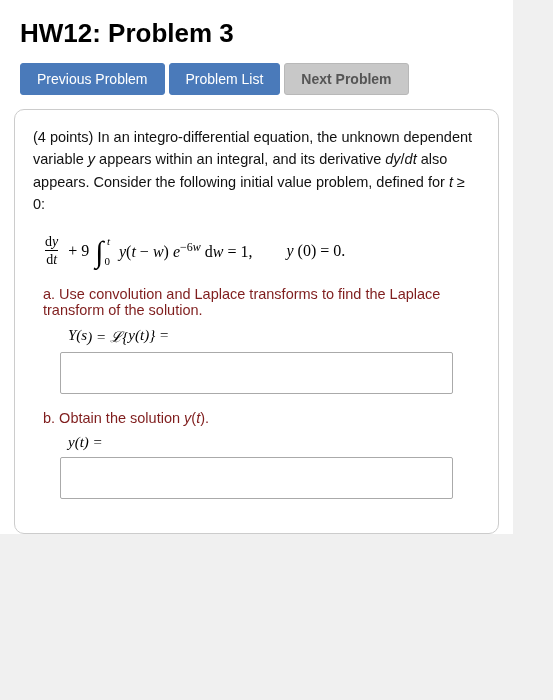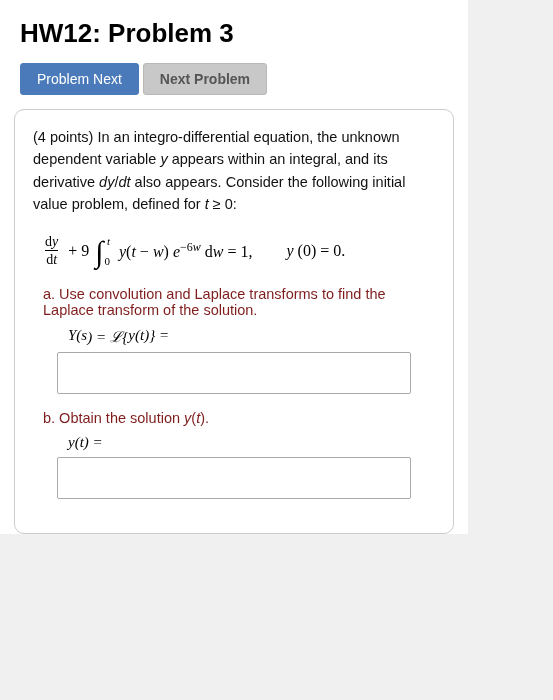--- a/index.html
+++ b/index.html
@@ -3,21 +3,21 @@
   <meta charset="utf-8">
   <style>
     * { box-sizing: border-box; margin: 0; padding: 0; }
     body {
       font-family: Arial, Helvetica, sans-serif;
       background: #f0f0f0;
       width: 553px;
       min-height: 700px;
     }
     .page-container {
-      width: 468px;
+      width: 513px;
       background: #fff;
       padding: 0;
     }
     .header {
       padding: 18px 20px 14px 20px;
       background: #fff;
     }
     .header h1 {
       font-size: 26px;
       font-weight: bold;
@@ -162,21 +162,22 @@
   </style>
 </head>
 <body>
 
 <div class="page-container">
   <div class="header">
     <h1>HW12: Problem 3</h1>
   </div>
 
   <div class="nav-bar">
-    <button class="nav-btn blue">Problem Next</button>
+    <button class="nav-btn blue">Previous Problem</button>
+    <button class="nav-btn blue">Problem List</button>
     <button class="nav-btn gray">Next Problem</button>
   </div>
 
   <div class="content-box">
 
     <div class="problem-text">
       (4 points) In an integro-differential equation, the unknown dependent variable <em>y</em> appears within an integral, and its derivative <em>dy</em>/<em>dt</em> also appears. Consider the following initial value problem, defined for <em>t</em> ≥ 0:
     </div>
 
     <div class="equation-block">

